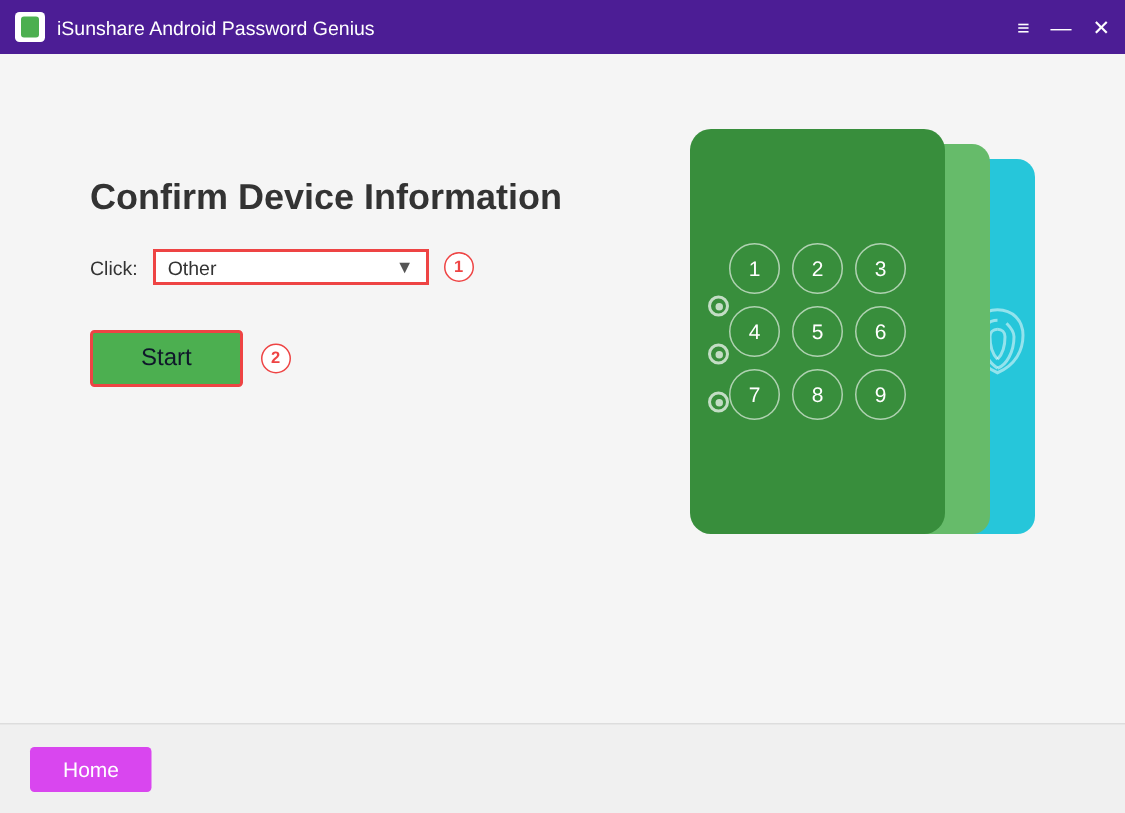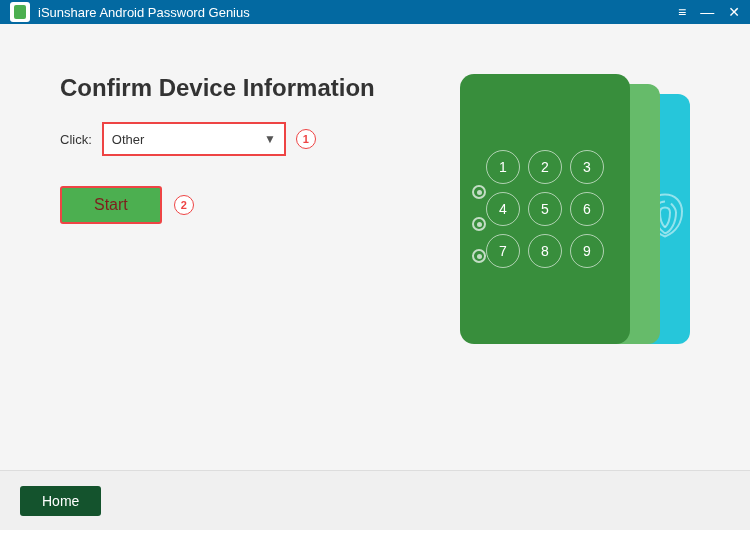--- a/index.html
+++ b/index.html
@@ -6,22 +6,22 @@
     body {
       width: 750px;
       height: 542px;
       font-family: 'Segoe UI', Arial, sans-serif;
       background: #fff;
       overflow: hidden;
     }
 
     
     .titlebar {
-      height: 24px;
-      background: #0369a1;
+      height: 36px;
+      background: #4c1d95;
       display: flex;
       align-items: center;
       padding: 0 10px;
       color: white;
     }
     .titlebar-logo {
       width: 20px;
       height: 20px;
       background: white;
       border-radius: 3px;
@@ -69,20 +69,21 @@
       flex: 1;
       display: flex;
       align-items: flex-start;
       padding: 50px 60px 20px 60px;
       justify-content: space-between;
     }
 
     .left-panel {
       flex: 1;
       padding-right: 30px;
+      margin-top: 32px;
     }
 
     .page-title {
       font-size: 24px;
       font-weight: 700;
       color: #333;
       margin-bottom: 20px;
     }
 
     .instruction {
@@ -104,21 +105,21 @@
       color: #333;
     }
 
     .device-select-wrapper {
       position: relative;
       border: 2px solid #e44;
     }
 
     .device-select {
       width: 180px;
-      height: 30px;
+      height: 20px;
       padding: 0 28px 0 8px;
       font-size: 13px;
       color: #333;
       background: white;
       border: none;
       outline: none;
       appearance: none;
       cursor: pointer;
     }
 
@@ -148,21 +149,21 @@
 
     .start-btn-row {
       display: flex;
       align-items: center;
       gap: 12px;
       margin-top: 0;
     }
 
     .start-btn {
       background: #4CAF50;
-      color: #7f1d1d;
+      color: #0f172a;
       border: none;
       padding: 8px 32px;
       font-size: 16px;
       cursor: pointer;
       border-radius: 3px;
       border: 2px solid #e44;
     }
 
     
     .right-panel {
@@ -272,21 +273,21 @@
     .bottom-bar {
       height: 60px;
       background: #f0f0f0;
       border-top: 1px solid #ddd;
       display: flex;
       align-items: center;
       padding: 0 20px;
     }
 
     .home-btn {
-      background: #14532d;
+      background: #d946ef;
       color: white;
       border: none;
       padding: 7px 22px;
       font-size: 14px;
       cursor: pointer;
       border-radius: 3px;
     }
   </style>
 </head>
 <body>

